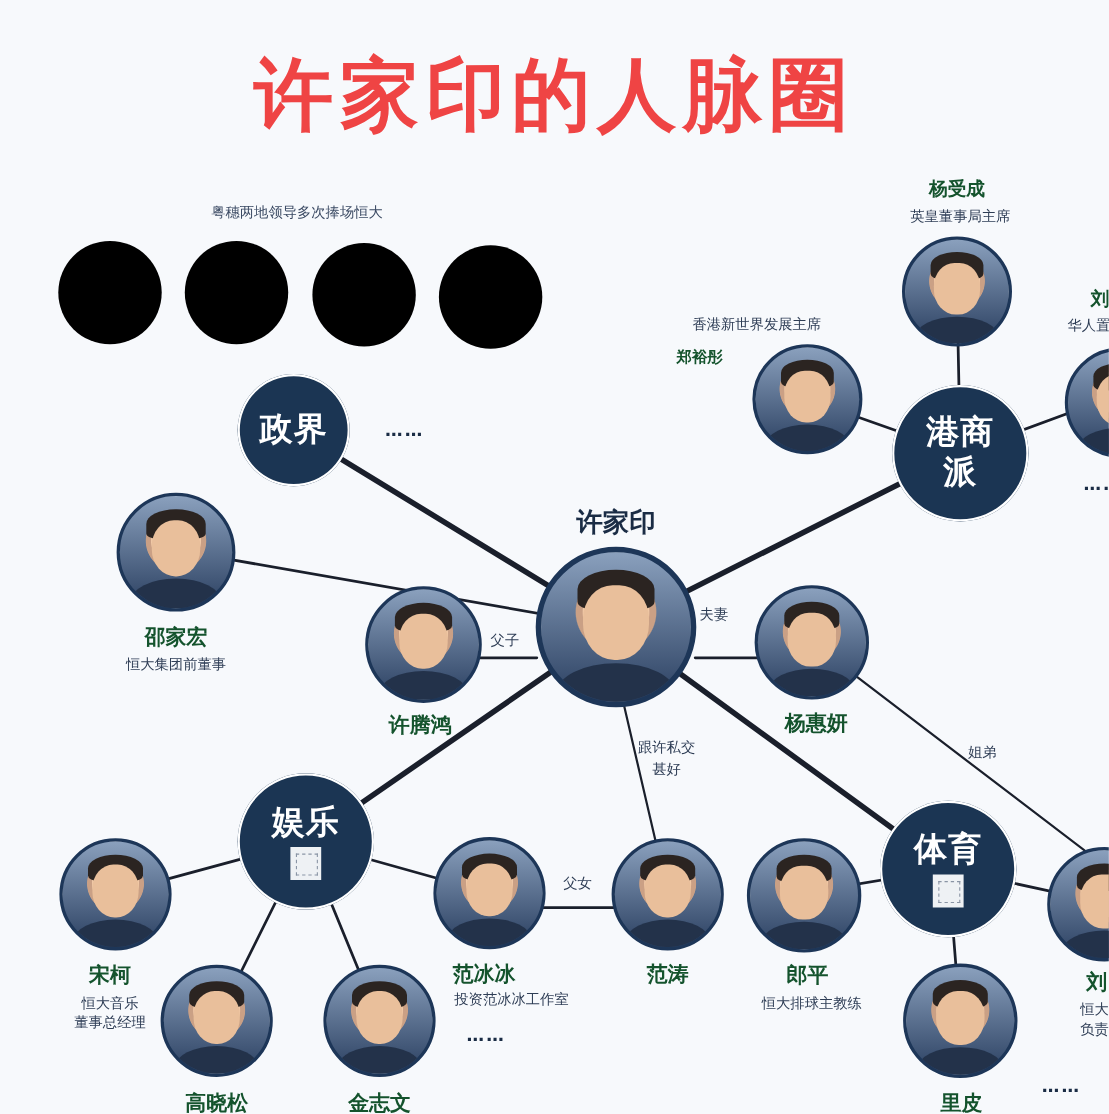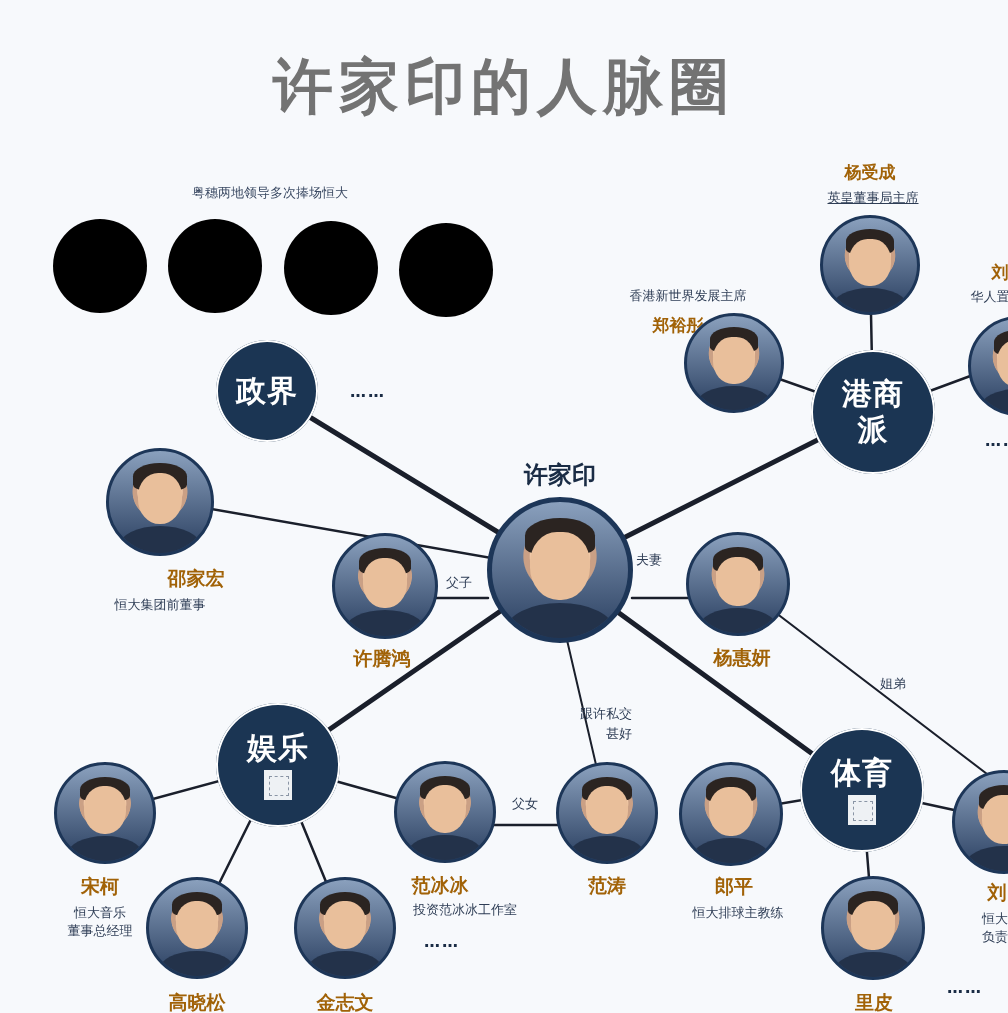--- a/index.html
+++ b/index.html
@@ -1,29 +1,29 @@
 <!DOCTYPE html>
 <html><head>
 <meta charset="utf-8">
 <style>
   html,body{margin:0;padding:0;}
   body{width:1008px;height:1013px;background:#f7f9fc;position:relative;overflow:hidden;font-family:"DejaVu Sans","Liberation Sans",sans-serif;color:#1c2e48;}
   #lines{position:absolute;left:0;top:0;}
-  .title{position:absolute;left:0;width:1008px;top:46px;text-align:center;font-size:60px;font-weight:900;letter-spacing:6px;color:#737373;line-height:80px;}
+  .title{position:absolute;left:0;width:1008px;top:46px;text-align:center;font-size:72px;font-weight:900;letter-spacing:6px;color:#ef4444;line-height:80px;}
   .caption{position:absolute;font-size:13px;color:#3b4a63;white-space:nowrap;transform:translate(-50%,-50%);font-family:Liberation Mono, monospace;}
   .blackdot{position:absolute;border-radius:50%;background:#000;}
   .hub{position:absolute;border-radius:50%;background:#1b3553;color:#fff;display:flex;flex-direction:column;align-items:center;justify-content:center;font-weight:900;text-align:center;box-shadow:0 0 0 2px #fff inset;}
   .hub .hub-text{font-size:30px;line-height:36px;letter-spacing:1px;}
   .hub .hub-small{width:28px;height:30px;background:#eef1f4;margin-top:4px;position:relative;}
   .hub .hub-small:before{content:"";position:absolute;left:5px;top:6px;width:18px;height:18px;border:1px dashed #8a95a5;}
   .avatar{position:absolute;border-radius:50%;border:3px solid #1d3658;box-sizing:border-box;overflow:hidden;background:radial-gradient(circle at 50% 40%,#f0c8a6 0 28%,#caa085 29% 34%,transparent 35%),linear-gradient(#8aa0bd,#2a3f60);}
   .avatar .face{position:absolute;left:28%;top:22%;width:44%;height:50%;border-radius:45% 45% 48% 48%;background:#e9bf9b;}
   .avatar .hair{position:absolute;left:24%;top:12%;width:52%;height:26%;border-radius:50% 50% 20% 20%;background:#2b2421;}
   .avatar .body{position:absolute;left:10%;top:74%;width:80%;height:40%;border-radius:50% 50% 0 0;background:#23324a;}
-  .name{position:absolute;transform:translate(-50%,-50%);font-size:19px;font-weight:900;color:#a16207;white-space:nowrap;}
+  .name{position:absolute;transform:translate(-50%,-50%);font-size:19px;font-weight:900;color:#14532d;white-space:nowrap;}
   .role{position:absolute;transform:translate(-50%,-50%);font-size:13px;color:#2e3d55;white-space:nowrap;text-align:center;line-height:18px;}
   .rel{position:absolute;transform:translate(-50%,-50%);font-size:13px;color:#2e3d55;white-space:nowrap;text-align:center;line-height:20px;}
   .dots{position:absolute;transform:translate(-50%,-50%);font-size:16px;font-weight:bold;letter-spacing:2px;color:#1a2c45;}
   .center-name{position:absolute;transform:translate(-50%,-50%);font-size:24px;font-weight:900;color:#1a2c45;}
 </style>
 </head>
 <body>
 
 <svg id="lines" width="1008" height="1013">
   <g stroke="#1a1f2b" stroke-linecap="round">
@@ -66,29 +66,29 @@
 <div class="hub" style="left:216px;top:340px;width:102px;height:102px;">
   <div class="hub-text">政界</div>
 </div>
 <div class="dots" style="left:368px;top:391px;">……</div>
 
 <div class="hub" style="left:811px;top:350px;width:124px;height:124px;">
   <div class="hub-text">港商</div>
   <div class="hub-text">派</div>
 </div>
 <div class="name" style="left:870px;top:172px;font-size:17px;">杨受成</div>
-<div class="role" style="left:873px;top:198px;text-decoration:underline;">英皇董事局主席</div>
+<div class="role" style="left:873px;top:198px;">英皇董事局主席</div>
 <div class="avatar" style="left:820px;top:215px;width:100px;height:100px;">
     <div class="hair"></div>
     <div class="face"></div>
     <div class="body"></div>
   </div>
 
 <div class="role" style="left:688px;top:296px;">香港新世界发展主席</div>
-<div class="name" style="left:678px;top:325px;font-size:17px;">郑裕彤</div>
+<div class="name" style="left:636px;top:325px;font-size:14px;">郑裕彤</div>
 <div class="avatar" style="left:684px;top:313px;width:100px;height:100px;">
     <div class="hair"></div>
     <div class="face"></div>
     <div class="body"></div>
   </div>
 
 <div class="name" style="left:1000px;top:272px;font-size:17px;">刘</div>
 <div class="role" style="left:990px;top:297px;">华人置</div>
 <div class="avatar" style="left:968px;top:316px;width:100px;height:100px;">
     <div class="hair"></div>
@@ -102,40 +102,40 @@
     <div class="hair"></div>
     <div class="face"></div>
     <div class="body"></div>
   </div>
 
 <div class="avatar" style="left:106px;top:448px;width:108px;height:108px;">
     <div class="hair"></div>
     <div class="face"></div>
     <div class="body"></div>
   </div>
-<div class="name" style="left:160px;top:579px;margin-left:36px;">邵家宏</div>
+<div class="name" style="left:160px;top:579px;">邵家宏</div>
 <div class="role" style="left:160px;top:605px;">恒大集团前董事</div>
 
 <div class="avatar" style="left:332px;top:533px;width:106px;height:106px;">
     <div class="hair"></div>
     <div class="face"></div>
     <div class="body"></div>
   </div>
 <div class="rel" style="left:459px;top:583px;">父子</div>
 <div class="name" style="left:382px;top:659px;">许腾鸿</div>
 
 <div class="rel" style="left:649px;top:560px;">夫妻</div>
 <div class="avatar" style="left:686px;top:532px;width:104px;height:104px;">
     <div class="hair"></div>
     <div class="face"></div>
     <div class="body"></div>
   </div>
 <div class="name" style="left:742px;top:658px;">杨惠妍</div>
 <div class="rel" style="left:893px;top:684px;font-family:Liberation Serif, serif;">姐弟</div>
-<div class="rel" style="left:606px;top:724px;text-align:right;">
+<div class="rel" style="left:606px;top:691px;">
   <div>跟许私交</div>
   <div>甚好</div>
 </div>
 
 <div class="hub" style="left:216px;top:703px;width:124px;height:124px;">
   <div class="hub-text">娱乐</div>
   <div class="hub-small"></div>
 </div>
 
 <div class="avatar" style="left:54px;top:762px;width:102px;height:102px;">

